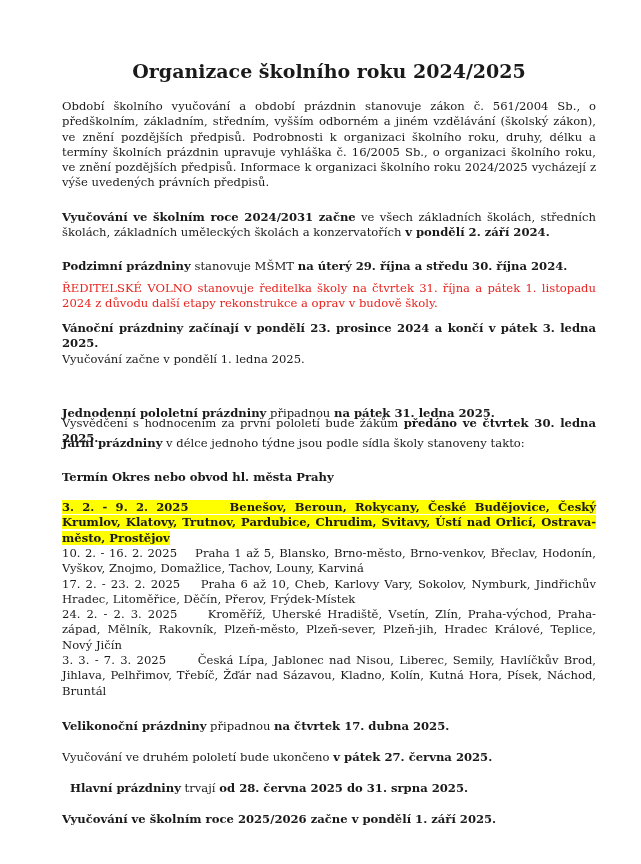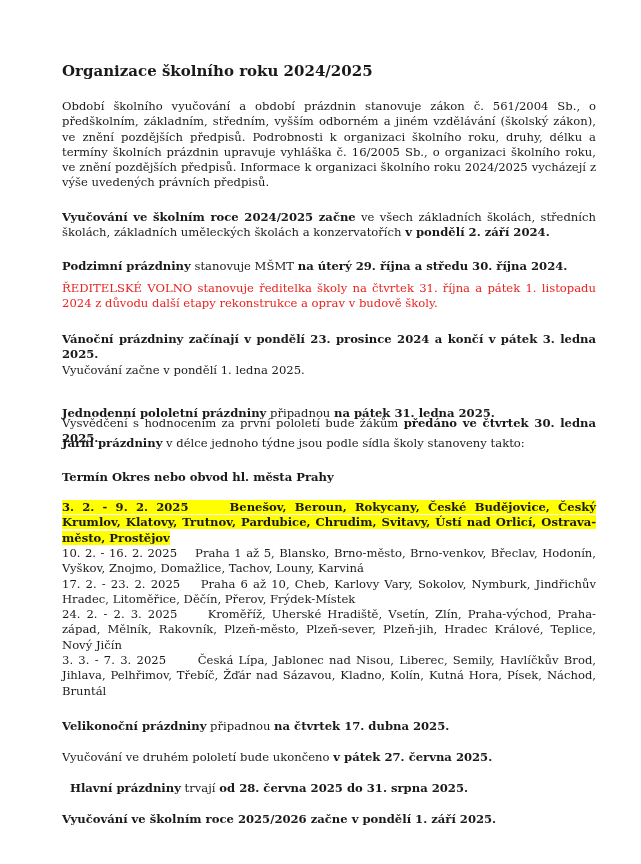--- a/index.html
+++ b/index.html
@@ -1,46 +1,46 @@
 <!DOCTYPE html>
 <html><head>
 <meta charset="utf-8">
 <style>
   html, body { margin:0; padding:0; background:#ffffff; }
   body { width:641px; height:864px; overflow:hidden; position:relative;
          font-family:"DejaVu Serif","Liberation Serif",serif; color:#1a1a1a; }
   .page { position:absolute; left:62px; top:0; width:534px; font-size:11.6px; line-height:15.3px; }
-  .title { position:absolute; left:0; width:534px; top:64px; font-weight:bold; font-size:15px; }
+  .title { position:absolute; left:0; width:534px; top:64px; text-align:center; font-weight:bold; font-size:19px; }
   .p { position:absolute; left:0; width:534px; text-align:justify; }
   .p.last-left { text-align-last:left; }
   .b { font-weight:bold; }
   .red { color:#e8231f; font-weight:normal; }
   .hl { background:#ffff00;margin-top:24px; }
   .row { display:block; text-align:justify; }
 </style>
 </head>
 <body>
 
 <div class="page">
 
   <div class="title">Organizace školního roku 2024/2025</div>
 
   <div class="p last-left" style="top:99px;">Období školního vyučování a období prázdnin stanovuje zákon č. 561/2004 Sb., o předškolním, základním, středním, vyšším odborném a jiném vzdělávání (školský zákon), ve znění pozdějších předpisů. Podrobnosti k organizaci školního roku, druhy, délku a termíny školních prázdnin upravuje vyhláška č. 16/2005 Sb., o organizaci školního roku, ve znění pozdějších předpisů. Informace k organizaci školního roku 2024/2025 vycházejí z výše uvedených právních předpisů.</div>
 
   <div class="p last-left" style="top:210px;">
-    <span class="b">Vyučování ve školním roce 2024/2025 začne</span><span> ve všech základních školách, středních školách, základních uměleckých školách a konzervatořích </span><span class="b">v pondělí 2. září 2024.</span>
+    <span class="b">Vyučování ve školním roce 2024/2031 začne</span><span> ve všech základních školách, středních školách, základních uměleckých školách a konzervatořích </span><span class="b">v pondělí 2. září 2024.</span>
   </div>
 
   <div class="p last-left" style="top:259px;">
     <span class="b">Podzimní prázdniny</span><span> stanovuje MŠMT </span><span class="b">na úterý 29. října a středu 30. října 2024.</span>
   </div>
 
   <div class="p last-left red" style="top:281px;">ŘEDITELSKÉ VOLNO stanovuje ředitelka školy na čtvrtek 31. října a pátek 1. listopadu 2024 z důvodu další etapy rekonstrukce a oprav v budově školy.</div>
 
-  <div class="p last-left" style="top:332px;">
+  <div class="p last-left" style="top:321px;">
     <div class="b">Vánoční prázdniny začínají v pondělí 23. prosince 2024 a končí v pátek 3. ledna 2025.</div>
     <div>Vyučování začne v pondělí 1. ledna 2025.</div>
   </div>
 
   <div class="p last-left" style="top:376px;margin-top:40px;">
     <span>Vysvědčení s hodnocením za první pololetí bude žákům </span><span class="b">předáno ve čtvrtek 30. ledna 2025.</span>
   </div>
 
   <div class="p last-left" style="top:406px;">
     <span class="b">Jednodenní pololetní prázdniny</span><span> připadnou </span><span class="b">na pátek 31. ledna 2025.</span>

